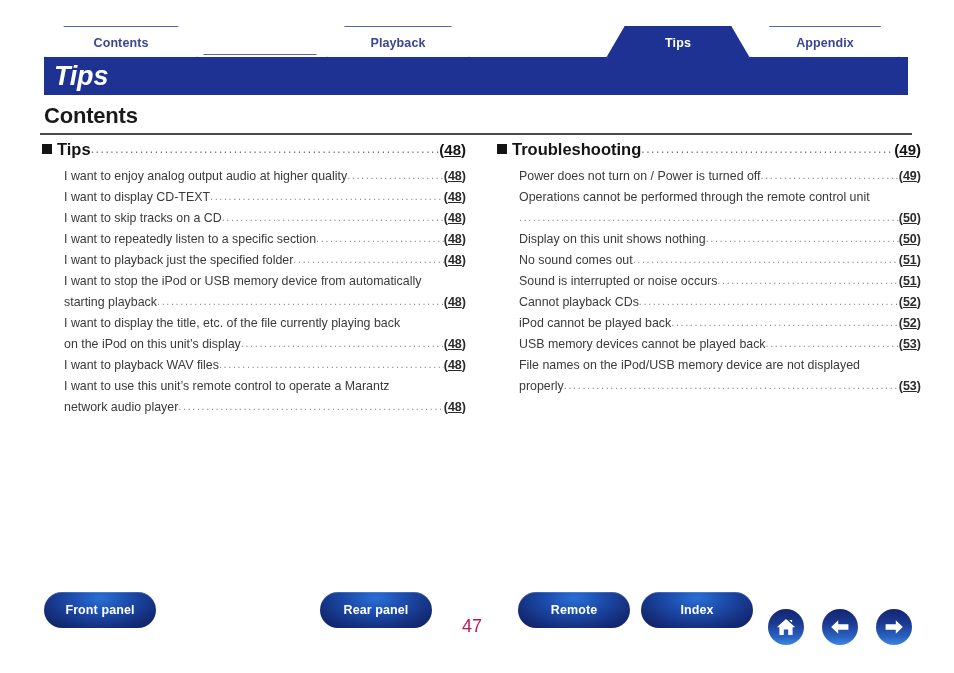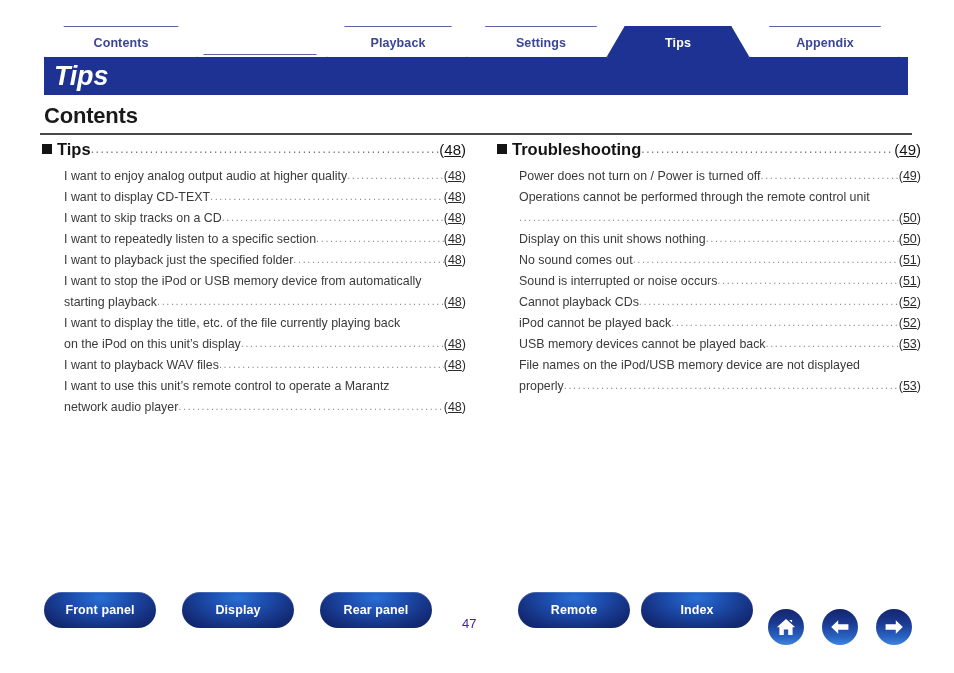--- a/index.html
+++ b/index.html
@@ -136,21 +136,21 @@
     letter-spacing: 1.6px;
     font-weight: normal;
     font-size: 11px;
     position: relative;
     top: -1px;
   }
   .sec-head .leader { font-size: 12px; top: -2px; color: #6e6e6e; }
 
   .pg {
     flex: 0 0 auto;
-    font-weight: normal;
+    font-weight: bold;
     color: #2b2b2b;
     font-size: 12.5px;
     white-space: nowrap;
   }
   .sec-head .pg { font-size: 15px; color: #141414; }
   .pg u { text-decoration: underline; text-underline-offset: 1px; }
 
   
   .entry {
     font-size: 12.4px;
@@ -189,22 +189,22 @@
   }
   .btn-front  { left: 44px;  width: 112px; }
   .btn-display{ left: 182px; width: 112px; }
   .btn-rear   { left: 320px; width: 112px; }
   .btn-remote { left: 518px; width: 112px; }
   .btn-index  { left: 641px; width: 112px; }
 
   .page-number {
     position: absolute;
     left: 462px; top: 616px;
-    font-size: 13px;
-    color: #4c1d95;
+    font-size: 18px;
+    color: #be185d;
   }
 
   
   .circbtn {
     position: absolute;
     top: 609px;
     width: 36px; height: 36px;
     border-radius: 50%;
     background: linear-gradient(180deg, #14256f 0%, #1b3a92 40%, #2a63c2 78%, #3f86e0 100%);
     display: flex;
@@ -227,24 +227,20 @@
         <span class="tabinner"></span>
         <span class="tablabel">Contents</span>
       </div>
       <div class="tab" style="left: 140px; width: 152px; margin-top: 28px;">
         <span class="tabinner"></span>
         <span class="tablabel">Connections</span>
       </div>
       <div class="tab" style="left: 282px; width: 144px;">
         <span class="tabinner"></span>
         <span class="tablabel">Playback</span>
-      </div>
-      <div class="tab" style="left: 422px; width: 150px;">
-        <span class="tabinner"></span>
-        <span class="tablabel">Settings</span>
       </div>
       <div class="tab active" style="left: 562px; width: 144px; z-index: 5;">
         <span class="tabinner"></span>
         <span class="tablabel">Tips</span>
       </div>
       <div class="tab" style="left: 706px; width: 150px;">
         <span class="tabinner"></span>
         <span class="tablabel">Appendix</span>
       </div>
     </div>
@@ -412,23 +408,20 @@
           <span class="leader">............................................................................................................................................</span>
           <span class="pg">(<u>53</u>)</span>
         </div>
       </div>
     </div>
 
   <div class="page-number">47</div>
 
 <div class="btn btn-front">
       <span>Front panel</span>
-    </div>
-    <div class="btn btn-display">
-      <span>Display</span>
     </div>
     <div class="btn btn-rear">
       <span>Rear panel</span>
     </div>
     <div class="btn btn-remote">
       <span>Remote</span>
     </div>
     <div class="btn btn-index">
       <span>Index</span>
     </div>

